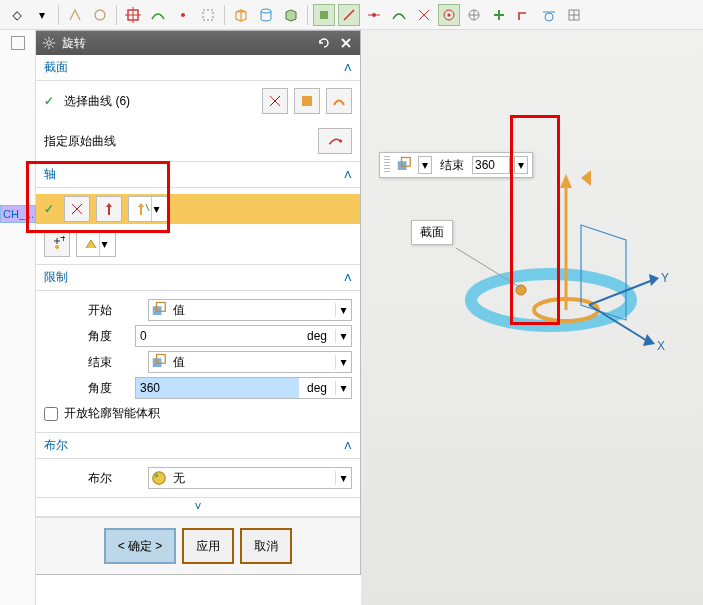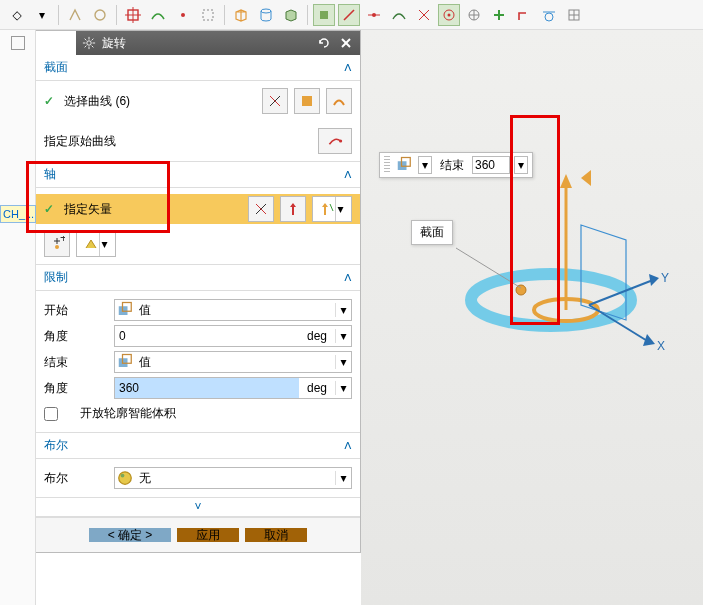--- a/index.html
+++ b/index.html
@@ -8,25 +8,25 @@
 
 .top-toolbar { height: 30px; display: flex; align-items: center; gap: 3px; padding: 2px 6px; border-bottom: 1px solid #ddd; background: #f6f6f6; }
 .top-toolbar select { height: 22px; font-size: 12px; border: 1px solid #aaa; background: #fff; padding: 0 2px; }
 .tb-icon { width: 22px; height: 22px; display: inline-flex; align-items: center; justify-content: center; border: 1px solid transparent; }
 .tb-icon svg { width: 16px; height: 16px; }
 .sep { width: 1px; height: 20px; background: #ccc; margin: 0 2px; }
 
 
 .left-strip { position: absolute; top: 30px; left: 0; width: 36px; height: 575px; border-right: 1px solid #ddd; background: #fafafa; }
 .left-strip .tab-box { width: 14px; height: 14px; border: 1px solid #999; margin: 6px auto; }
-.left-strip .active-tab { position: absolute; left: 0; top: 175px; width: 36px; color: #0066cc; font-size: 11px; padding: 2px; background: #fef9c3; border: 1px solid #8bb9e5; }
+.left-strip .active-tab { position: absolute; left: 0; top: 175px; width: 36px; color: #0066cc; font-size: 11px; padding: 2px; background: #c4b5fd; border: 1px solid #8bb9e5; }
 
 
 .panel { position: absolute; top: 30px; left: 36px; width: 325px; background: #fff; border: 1px solid #bbb; border-left: none; }
-.panel-header { height: 24px; background: linear-gradient(#6a6a6a,#555); color: #fff; display: flex; align-items: center; padding: 0 6px; gap: 6px; margin-left: 40px; }
+.panel-header { height: 24px; background: linear-gradient(#6a6a6a,#555); color: #fff; display: flex; align-items: center; padding: 0 6px; gap: 6px; }
 .panel-header .gear { width: 14px; height: 14px; }
 .panel-header .title { flex: 1; font-size: 12px; }
 .panel-header .hicon { width: 16px; height: 16px; cursor: pointer; display: inline-flex; align-items: center; justify-content: center; }
 
 .section-head { display: flex; align-items: center; justify-content: space-between; padding: 4px 8px; color: #0066aa; border-bottom: 1px solid #ddd; cursor: pointer; }
 .section-head .chev { color: #0066aa; font-size: 14px; }
 .section-body { padding: 6px 8px; border-bottom: 1px solid #ddd; }
 
 .row { display: flex; align-items: center; height: 28px; gap: 6px; }
 .row .lbl { flex: 1; }
@@ -36,37 +36,37 @@
 .btn-ic.drop { display: inline-flex; }
 .btn-ic.drop .dd { width: 10px; display: inline-flex; align-items: center; justify-content: center; border-left: 1px solid #ccc; height: 100%; }
 .btn-ic svg { width: 16px; height: 16px; }
 .btn-ic.wide { width: 34px; }
 
 .check { color: #3aa84f; font-weight: bold; margin-right: 4px; }
 
 .red-box-1 { position: absolute; border: 3px solid #e60000; top: 161px; left: 26px; width: 144px; height: 72px; pointer-events: none; z-index: 50; }
 .red-box-2 { position: absolute; border: 3px solid #e60000; top: 115px; left: 510px; width: 50px; height: 210px; pointer-events: none; z-index: 50; }
 
-.field-row { display: flex; align-items: center; height: 26px; gap: 10px; }
+.field-row { display: flex; align-items: center; height: 26px; gap: 0; margin-left: 44px; }
 .field-row .lbl { width: 60px; }
 .field-row .ctl { flex: 1; display: flex; align-items: center; border: 1px solid #bbb; height: 22px; background: #fff; }
 .field-row .ctl .ic { width: 20px; display: inline-flex; align-items: center; justify-content: center; }
 .field-row .ctl .txt { flex: 1; padding: 0 4px; }
 .field-row .ctl .dd { width: 16px; text-align: center; border-left: 1px solid #ddd; cursor: pointer; }
 .field-row input[type=text] { flex: 1; border: none; outline: none; padding: 0 4px; height: 20px; font-size: 12px; }
 .field-row .unit { width: 36px; text-align: center; }
 .field-row .input-hl { background: #bfe0ff; }
 .field-row .val-ctl { display: flex; align-items: center; border: 1px solid #bbb; height: 22px; background: #fff; flex: 1; }
 .field-row .val-ctl .dd { width: 16px; text-align: center; border-left: 1px solid #ddd; cursor: pointer; }
 
-.chk { display: flex; align-items: center; gap: 22px; padding: 4px 0; }
+.chk { display: flex; align-items: center; gap: 6px; padding: 4px 0; }
 .chk input { width: 14px; height: 14px; }
 
 .footer { display: flex; justify-content: center; gap: 6px; padding: 10px; background: #f6f6f6; border-top: 1px solid #ddd; }
-.btn { height: 14px; padding: 0 12px; border: 7px solid #a16207; background: #f0f0f0; cursor: pointer; display: inline-flex; align-items: center; }
+.btn { height: 36px; padding: 0 12px; border: 2px solid #a16207; background: #f0f0f0; cursor: pointer; display: inline-flex; align-items: center; }
 .btn.primary { background: #bcd7e8; border-color: #7fa8c6; }
 
 
 .viewport { position: absolute; top: 30px; left: 361px; width: 342px; height: 575px; background: linear-gradient(#f0f0ee,#e6e6e4); }
 .float-bar { position: absolute; top: 122px; left: 18px; background: #fff; border: 1px solid #bbb; display: flex; align-items: center; height: 26px; padding: 0 4px; gap: 4px; box-shadow: 1px 1px 3px rgba(0,0,0,.15); }
 .float-bar .grip { width: 6px; height: 18px; background: repeating-linear-gradient(#bbb,#bbb 1px,transparent 1px,transparent 3px); }
 .float-bar .ic { width: 20px; height: 20px; display: inline-flex; align-items: center; justify-content: center; }
 .float-bar .lbl { padding: 0 4px; }
 .float-bar input { width: 38px; border: 1px solid #bbb; height: 18px; padding: 0 2px; font-size: 12px; }
 .float-bar .dd { width: 14px; height: 18px; border: 1px solid #bbb; display: inline-flex; align-items: center; justify-content: center; cursor: pointer; }
@@ -260,21 +260,20 @@
     </div>
   </div>
 
   <div class="section-head">
     <span>轴</span>
     <span class="chev">˄</span>
   </div>
   <div class="section-body">
     <div class="row highlight">
       <span class="check">✓</span>
-      <span class="lbl">指定矢量</span>
       <span class="btn-ic">
           <svg viewBox="0 0 16 16">
             <line x1="3" y1="13" x2="13" y2="3" stroke="#333"></line>
             <line x1="3" y1="3" x2="13" y2="13" stroke="#c33"></line>
           </svg>
         </span>
       <span class="btn-ic">
           <svg viewBox="0 0 16 16">
             <line x1="8" y1="14" x2="8" y2="3" stroke="#c33" stroke-width="2"></line>
             <path d="M5 6 L8 2 L11 6" fill="#c33"></path>

